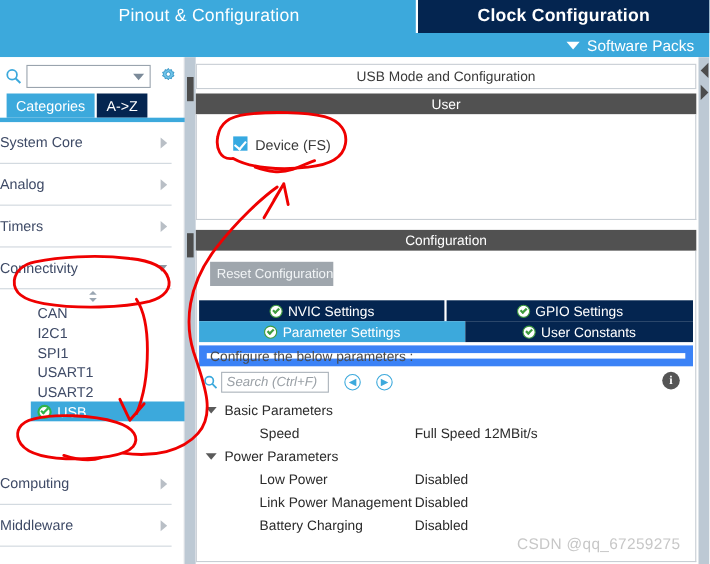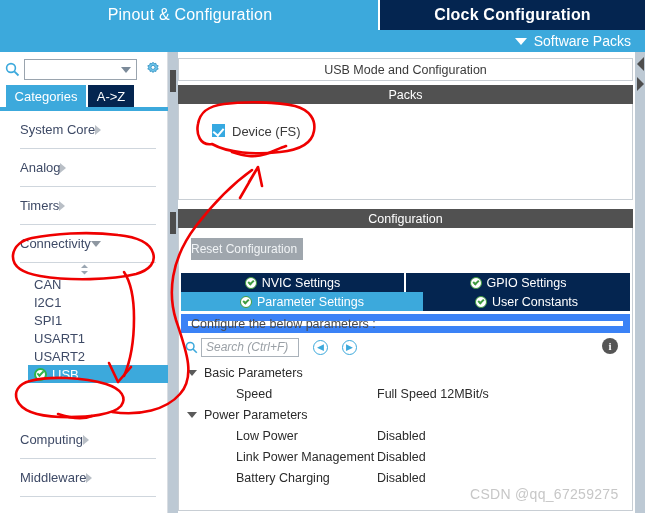--- a/index.html
+++ b/index.html
@@ -76,22 +76,22 @@
   .cat-tab.sel{ left:6px; width:80px; background:#3ca9dc; }
   .cat-tab.unsel{ left:88px; width:46px; background:#042550; }
   .cat-underline{
     position:absolute; left:0; top:55px; width:168px; height:4px; background:#3ca9dc;
   }
 
   .catlist{
     position:absolute; left:0; top:59px; width:168px; height:402px; overflow:hidden;
   }
   .catrow{
-    position:relative; height:38px; margin:0 12px 0 20px;
-    display:flex; align-items:center; 
+    position:relative; height:38px; margin:0 12px 0 0;
+    display:flex; align-items:center; justify-content:space-between;
     border-bottom:1px solid #cfd6dd;
     color:#3e4a66; font-size:13px;
   }
   .chev-r{
     width:0;height:0;border-top:5px solid transparent;border-bottom:5px solid transparent;
     border-left:6px solid #b9bfc6; margin-right:4px;
   }
   .chev-dn{
     width:0;height:0;border-left:5px solid transparent;border-right:5px solid transparent;
     border-top:6px solid #8e97a1; margin-right:4px;
@@ -155,21 +155,21 @@
     width:5px;height:8px;border-right:2px solid #fff;border-bottom:2px solid #fff;
     transform:rotate(40deg);
   }
   .cfgbox{
     position:absolute; left:0; top:228px; width:455px; height:233px;
     border:1px solid #c8ced4; border-top:none; background:#ffffff;
   }
   .resetbtn{
     position:absolute; left:12px; top:10px; width:112px; height:22px;
     background:#9fa6ad; color:#f1f4f6; font-size:12px;
-    display:flex; align-items:center; justify-content:flex-start;
+    display:flex; align-items:center; justify-content:flex-end;
   }
   .tabstrip{ position:absolute; left:0; top:45px; width:453px; height:38px; }
   .ctab{
     position:absolute; height:19px; display:flex; align-items:center; justify-content:center;
     font-size:12.5px; gap:5px; color:#ffffff; background:#042550;
   }
   .ctab.active{ background:#3ca9dc; }
   .gdot{
     width:12px;height:12px;border-radius:50%;background:#ffffff;
     display:flex;align-items:center;justify-content:center;border:1.5px solid #3f9c3f;
@@ -346,21 +346,21 @@
   <div class="sp-handle" style="top:70px"></div>
   <div class="sp-handle" style="top:212px"></div>
 
   <div class="rightpane">
 
     <div class="modetitle">
       <span>USB Mode and Configuration</span>
     </div>
 
     <div class="bandhdr" style="top:33px">
-      <span>Packs</span>
+      <span>User</span>
     </div>
 
     <div class="modebox" style="top:52px;height:96px">
       <div class="chkrow">
         <span class="chkbox"></span>
         <span>Device (FS)</span>
       </div>
     </div>
 
     <div class="bandhdr" style="top:157px">

